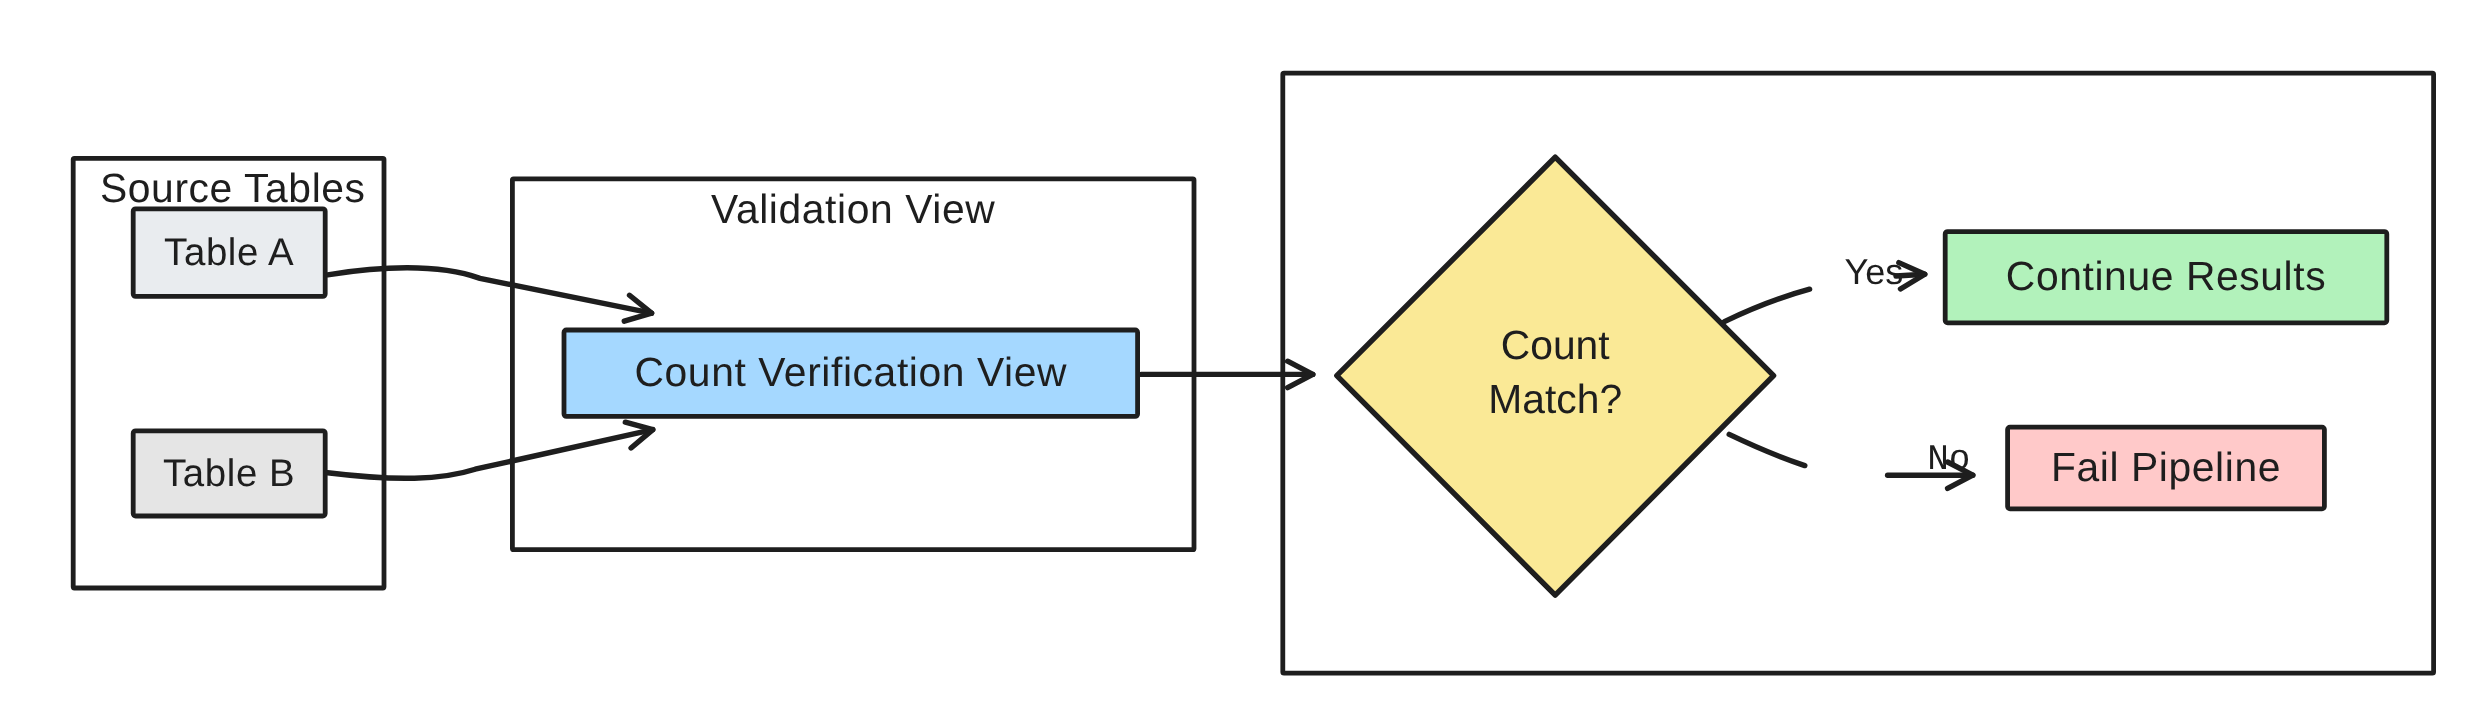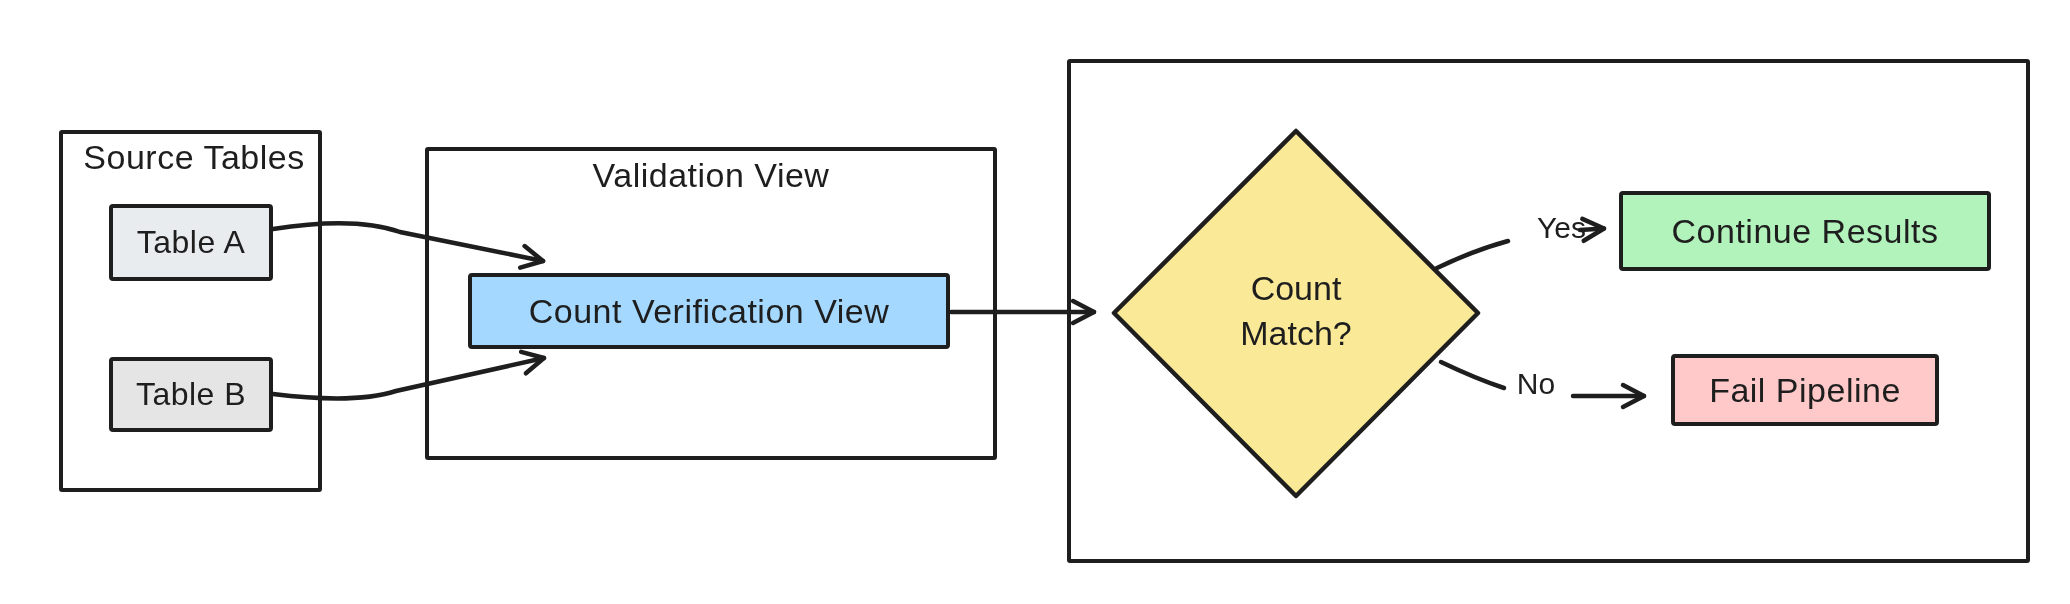--- a/index.html
+++ b/index.html
@@ -47,21 +47,21 @@
       <path d="M 273 229 C 330 220 372 222 400 232 L 543 261" marker-end="url(#arrow)"></path>
       <path d="M 273 394 C 330 401 368 400 396 391 L 544 358" marker-end="url(#arrow)"></path>
       <path d="M 951 312 L 1094 312" marker-end="url(#arrow)"></path>
       <path d="M 1437 268 C 1462 256 1486 247 1508 241"></path>
       <path d="M 1580 230 L 1604 228.5" marker-end="url(#arrow)"></path>
       <path d="M 1441 362 C 1466 374 1486 382 1504 388"></path>
       <path d="M 1573 396 L 1644 396" marker-end="url(#arrow)"></path>
     </g>
   </svg>
 
-  <div class="node" style="left: 109px; top: 204px; width: 164px; height: 77px; background-color: rgb(233, 236, 239);">
+  <div class="node" style="left: 109px; top: 172px; width: 164px; height: 77px; background-color: rgb(233, 236, 239);">
     <span>Table A</span>
   </div>
 
   <div class="node" style="left: 109px; top: 357px; width: 164px; height: 75px; background-color: #e5e5e5;">
     <span>Table B</span>
   </div>
 
   <div class="node" style="left: 468px; top: 273px; width: 482px; height: 76px; font-size: 34px; background-color: rgb(165, 216, 255); text-align: right;">
     <span>Count Verification View</span>
   </div>
@@ -73,15 +73,15 @@
 
   <div class="node" style="left: 1619px; top: 191px; width: 372px; height: 80px; font-size: 34px; background-color: rgb(178, 242, 187);">
     <span>Continue Results</span>
   </div>
 
   <div class="node" style="left: 1671px; top: 354px; width: 268px; height: 72px; font-size: 34px; background-color: rgb(255, 201, 201); justify-content: center;">
     <span>Fail Pipeline</span>
   </div>
 
   <div class="edge-label" style="left:1506px; top:211px;text-align:right;">Yes</div>
-  <div class="edge-label" style="left:1496px; top:367px;">No</div>
+  <div class="edge-label" style="left:1584px; top:367px;font-family:Liberation Mono, monospace;">No</div>
 
 </div>
 
 </body></html>

